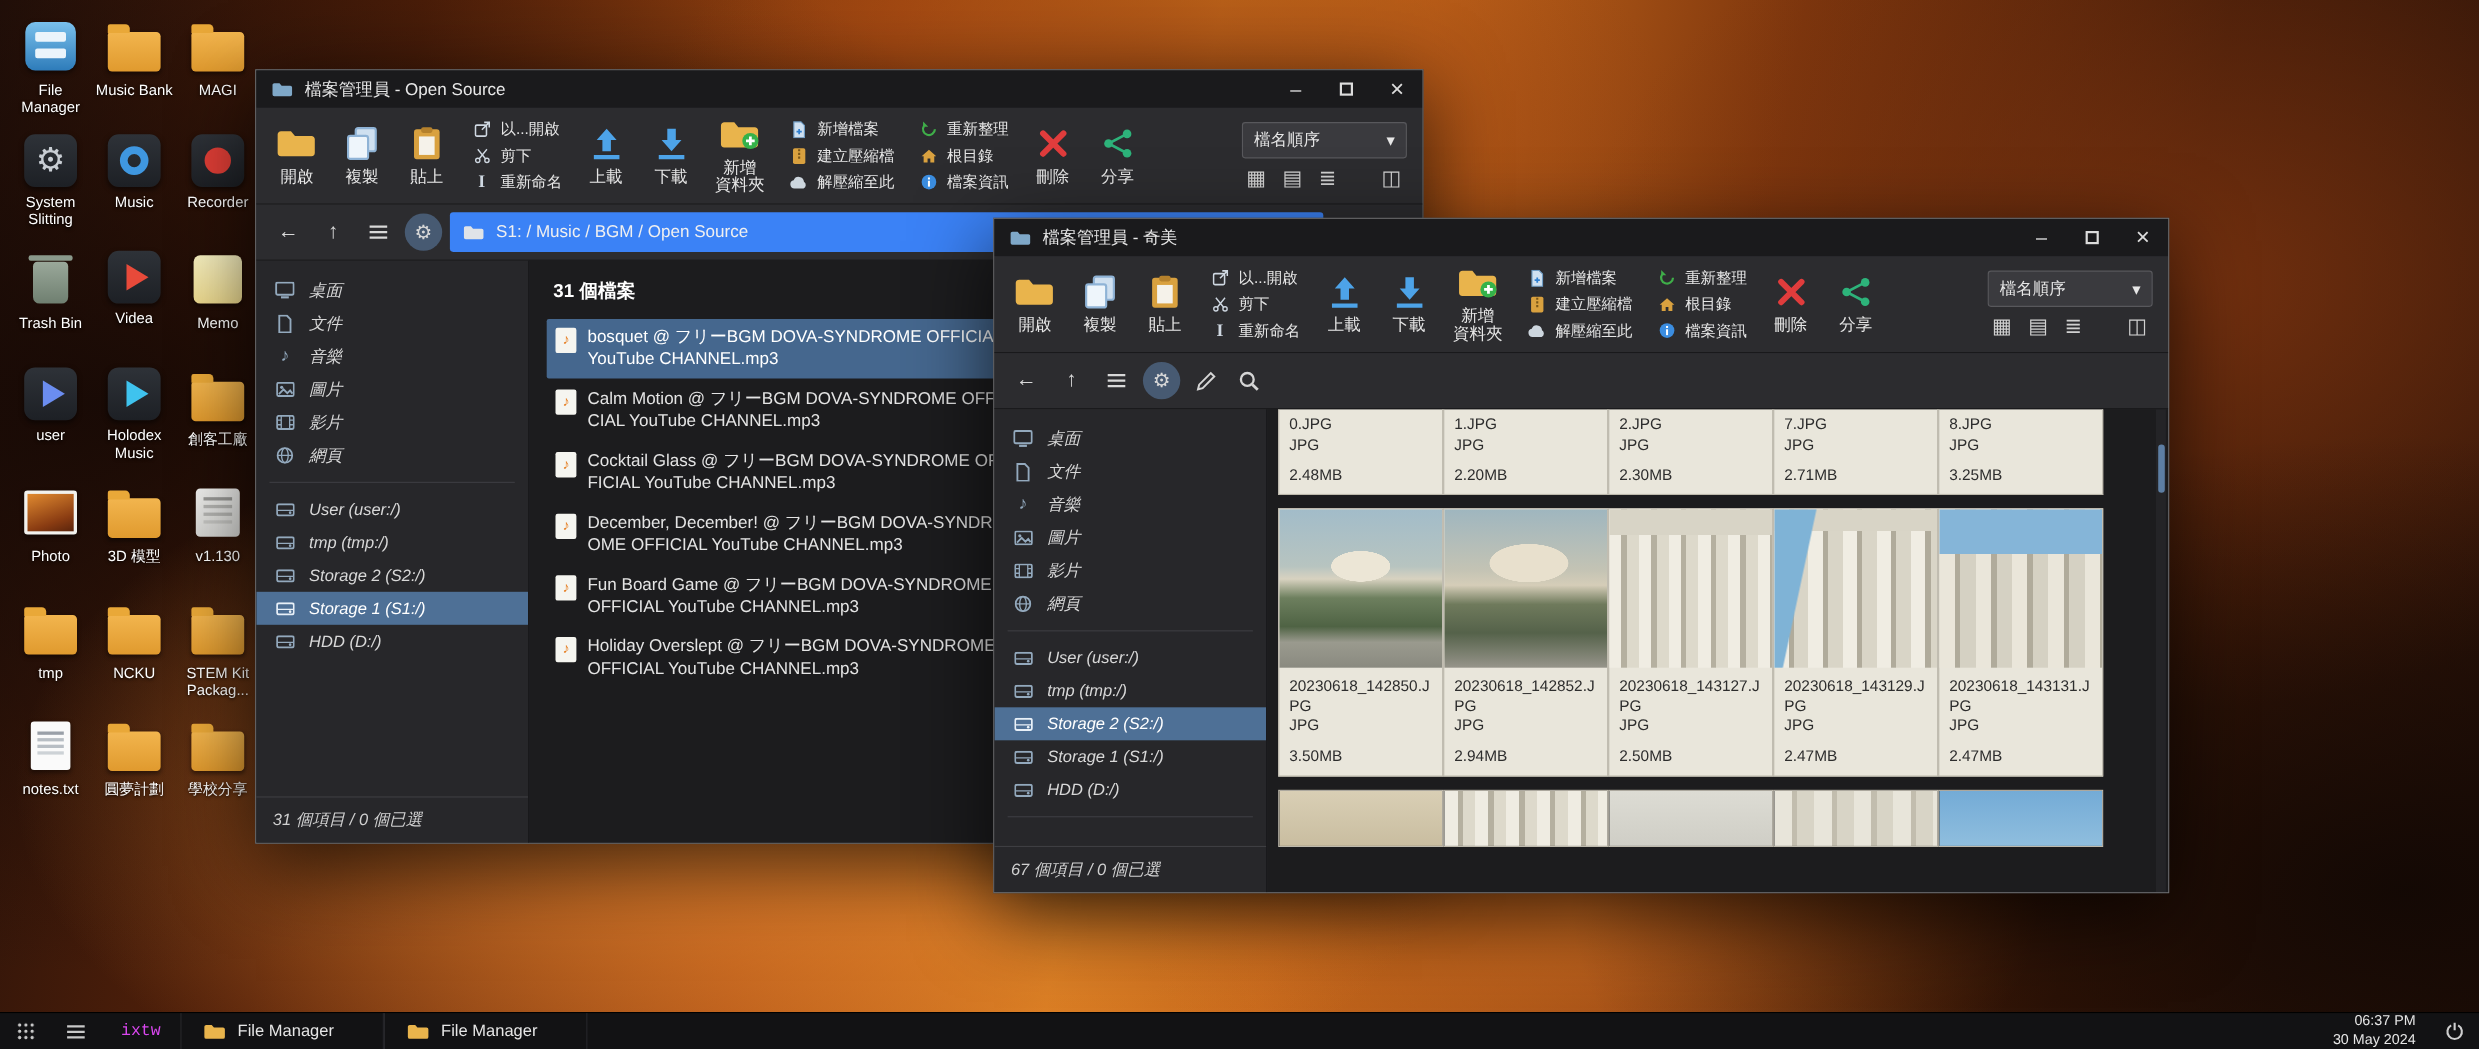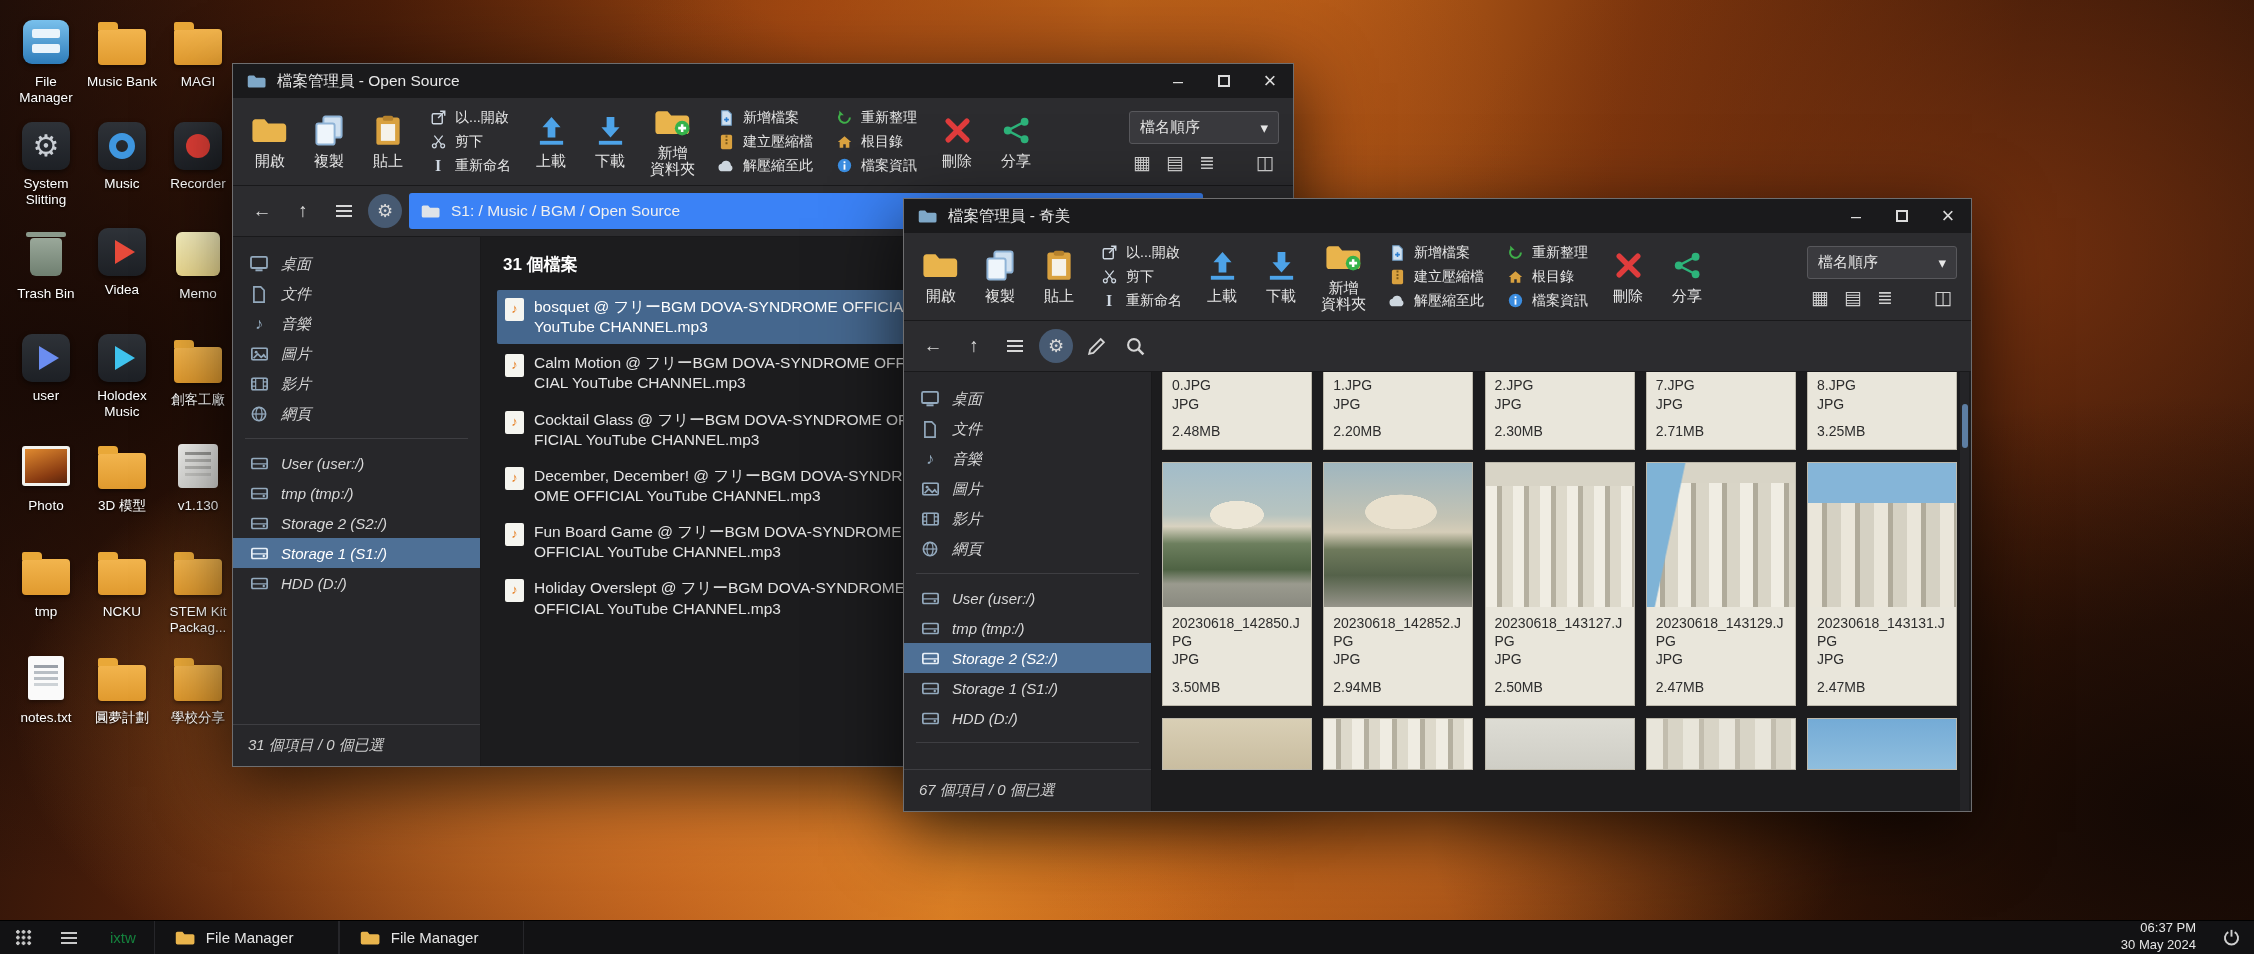--- a/index.html
+++ b/index.html
@@ -91,21 +91,21 @@
 
 .filelist{flex:1;background:#1c1c1e;padding:14px 0 0 16px;overflow:hidden;}
 .flheader{color:#fff;font-size:17px;font-weight:bold;margin:2px 0 14px 6px;}
 .flitem{display:flex;gap:10px;padding:7px 8px;width:432px;color:#e4e4e4;font-size:15.5px;line-height:1.3;border-radius:2px;margin-bottom:2px;cursor:pointer;}
 .flitem.selected{background:#45678e;color:#fff;}
 .audioicon{flex:0 0 auto;width:19px;height:23px;margin-top:1px;background:#f5f5f0;border-radius:2px;display:flex;align-items:center;justify-content:center;color:#e67e22;font-size:13px;}
 .flname{width:378px;word-break:break-all;}
 
 
 .gridwrap{flex:1;background:#1c1c1e;position:relative;overflow:hidden;padding:0 14px 0 10px;display:flex;flex-direction:column;gap:12px;min-height:0;}
-.grow{display:flex;flex:0 0 auto;justify-content:space-between;}
+.grow{display:flex;flex:0 0 auto;}
 .gcell{width:150px;background:#e9e6db;border:1px solid #bdb9ac;display:flex;flex-direction:column;overflow:hidden;cursor:pointer;}
 .gcell.cut{height:78px;justify-content:flex-end;border-top:none;}
 .gcell.sliver{height:52px;}
 .gthumb{height:144px;width:100%;flex:0 0 auto;}
 .gcell.sliver .gthumb{height:100%;}
 .gmeta{padding:7px 9px 9px;font-size:14px;color:#2d2d2d;line-height:1.3;}
 .gname{word-break:break-all;}
 .gsize{margin-top:9px;}
 .th1{background:radial-gradient(ellipse 30% 16% at 50% 36%, #ece6d6 0 60%, rgba(0,0,0,0) 61%),linear-gradient(180deg,#a2bcc9 0%,#b7c4c0 36%,#d8d2c0 44%,#6d7f5e 56%,#4f6344 74%,#9a9a8e 84%,#8a8a80 100%);}
 .th2{background:radial-gradient(ellipse 40% 20% at 52% 34%, #e8e0cd 0 60%, rgba(0,0,0,0) 61%),linear-gradient(180deg,#9fb6bf 0%,#c3c3b4 38%,#d5cdb8 48%,#6f7a5c 60%,#55624a 78%,#96948a 100%);}
@@ -117,21 +117,21 @@
 .tb3{background:linear-gradient(#dddcd4,#cfcec6);}
 .tb4{background:repeating-linear-gradient(90deg,#e8e5da 0 16px,#c2bdae 16px 21px,#d8d4c6 21px 36px);}
 .tb5{background:linear-gradient(#74abd6,#8fbede);}
 .vscroll{position:absolute;right:2px;top:0;bottom:0;width:9px;background:#242427;}
 .vthumb{position:absolute;left:1.5px;top:32px;width:6px;height:44px;background:#5d7ea3;border-radius:3px;}
 
 
 .taskbar{position:absolute;left:0;right:0;bottom:0;height:34px;background:#121214;border-top:1px solid #000;display:flex;align-items:stretch;z-index:50;}
 .tb-btn{width:46px;display:flex;align-items:center;justify-content:center;cursor:pointer;color:#cfcfcf;}
 .tb-grid{width:17px;height:17px;background-image:radial-gradient(circle,#c8c8c8 1.5px,rgba(0,0,0,0) 1.7px);background-size:5.7px 5.7px;}
-.tb-layout{display:flex;align-items:center;padding:0 18px;color:#15803d;font-size:15px;cursor:pointer;}
+.tb-layout{display:flex;align-items:center;padding:0 18px;color:#d946ef;font-size:15px;cursor:pointer;font-family:Liberation Mono, monospace;}
 .tb-task{display:flex;align-items:center;gap:10px;padding:0 20px;min-width:185px;color:#e6e6e6;font-size:15px;border-left:1px solid #26262a;border-right:1px solid #26262a;cursor:pointer;}
 .tb-task .tficon{color:#e9b44c;display:flex;}
 .tb-clock{margin-left:auto;display:flex;flex-direction:column;justify-content:flex-end;text-align:right;color:#e6e6e6;font-size:13px;line-height:1.3;padding-right:12px;cursor:pointer;}
 </style>
 </head>
 <body>
 
 <svg width="0" height="0" style="position:absolute">
 <defs>
 <symbol id="s-folder" viewBox="0 0 27 20">

